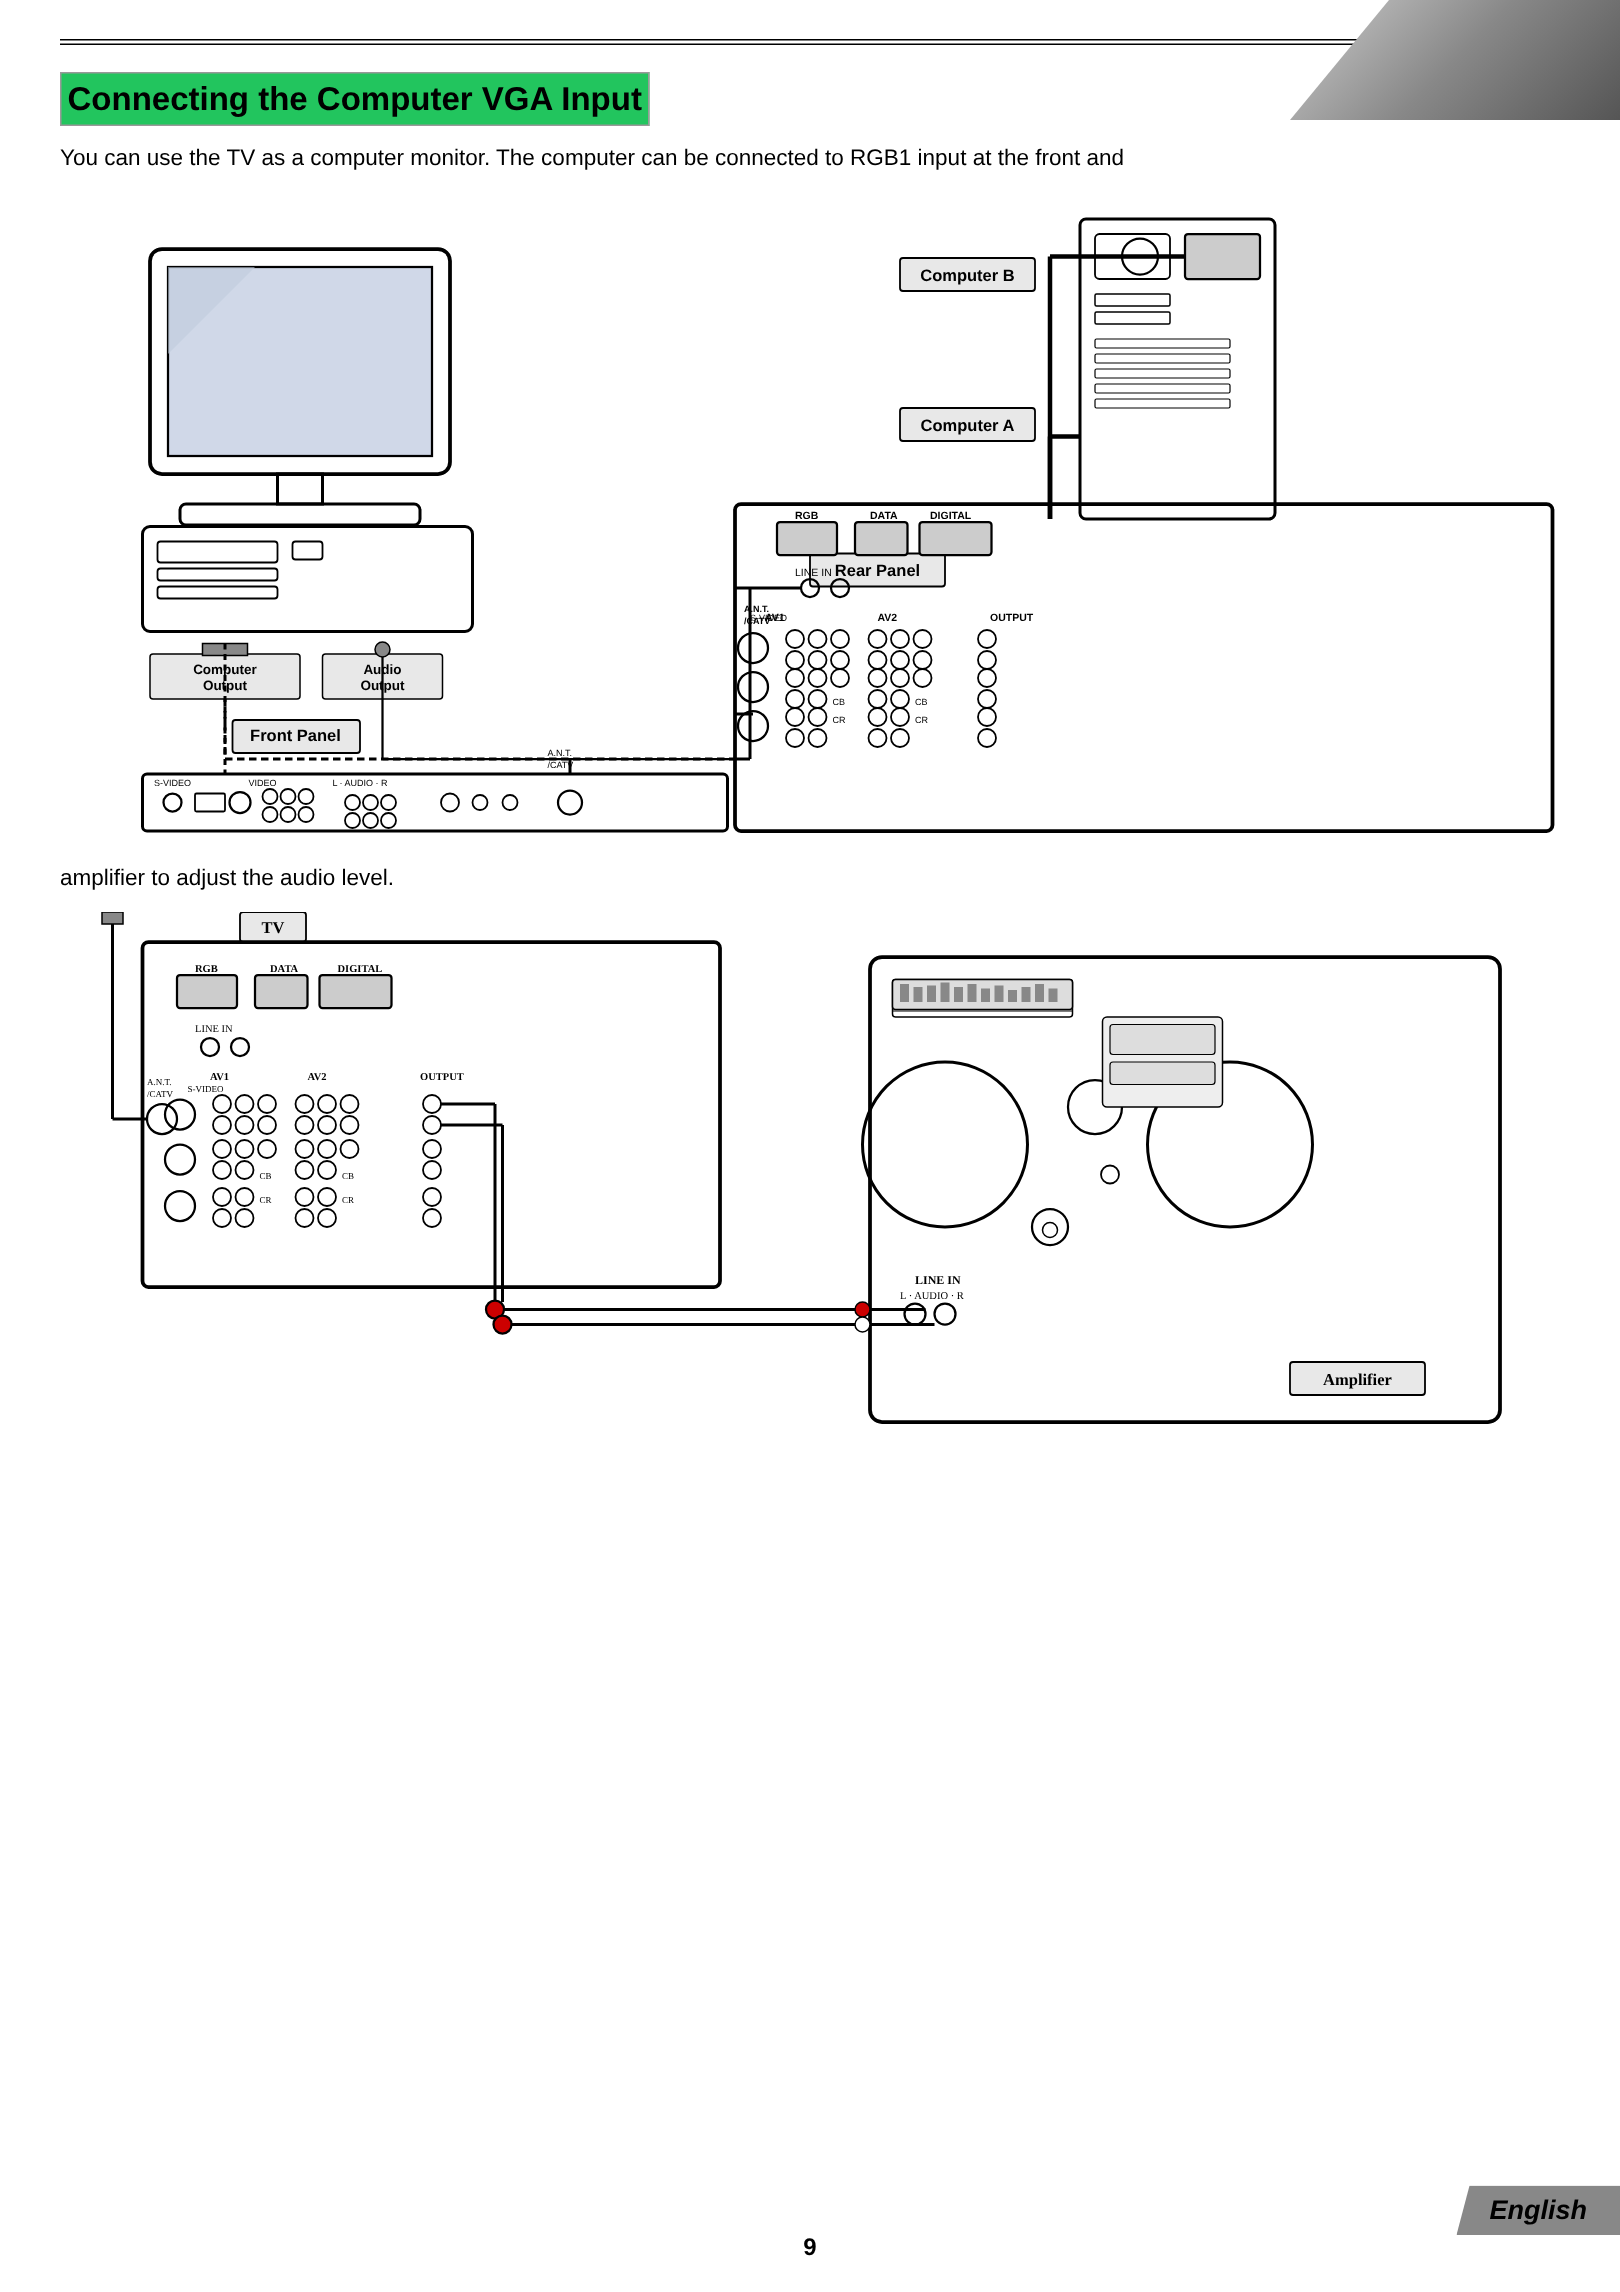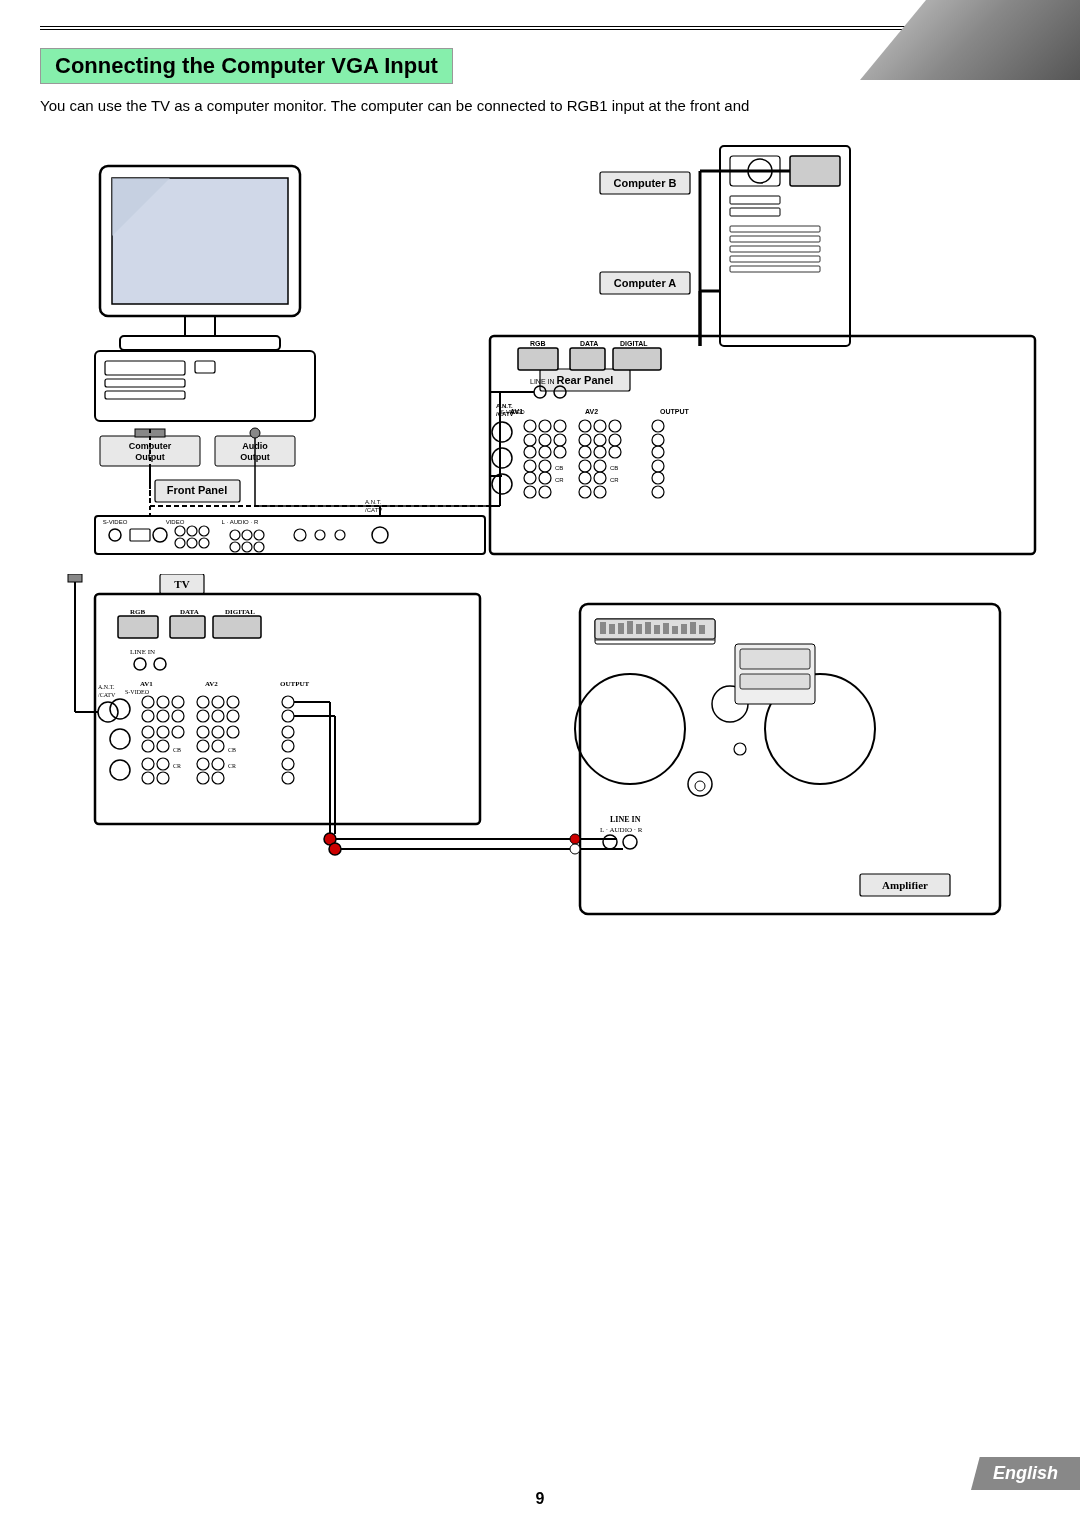--- a/index.html
+++ b/index.html
@@ -36,24 +36,24 @@
     }
     .double-rule {
       margin: 8px 0 0 0;
       border: none;
       border-top: 4px double #000;
       width: 100%;
     }
 
     
     .section-header {
-      background: #86efac;
+      background: #22c55e;
       border: 1.5px solid #999;
       display: inline-block;
-      padding: 4px 14px;
+      padding: 4px 4px;
       font-size: 22px;
       font-weight: bold;
       margin: 18px 0 10px 0;
     }
 
     .content-area {
       padding: 0 40px;
     }
 
     .body-text {
@@ -101,21 +101,21 @@
     }
     .page-number {
       font-size: 16px;
       font-weight: bold;
     }
     .english-badge {
       position: absolute;
       bottom: 18px;
       right: 0;
       background: #888;
-      color: #ffffff;
+      color: #000000;
       font-style: italic;
       font-weight: bold;
       font-size: 18px;
       padding: 6px 22px;
       clip-path: polygon(8% 0%, 100% 0%, 100% 100%, 0% 100%);
     }
   </style>
 </head>
 <body>
 
@@ -313,20 +313,21 @@
 
       <line x1="450" y1="340" x2="462" y2="340" stroke="#000" stroke-width="2"></line>
       <text x="456" y="272" font-size="6" font-weight="bold">A.N.T.</text>
       <text x="456" y="280" font-size="6" font-weight="bold">/CATV</text>
 
     </svg>
   </div>
 
   
   <div class="audio-section">
+    <p class="body-text">amplifier to adjust the audio level.</p>
 
     
     <div class="audio-diagram-container">
       <svg class="diagram-svg" viewBox="0 0 1000 370" xmlns="http://www.w3.org/2000/svg">
 
         <rect x="120" y="0" width="44" height="20" rx="2" fill="#e8e8e8" stroke="#000" stroke-width="1.2"></rect>
         <text x="142" y="14" text-anchor="middle" font-size="11" font-weight="bold">TV</text>
 
         <rect x="55" y="20" width="385" height="230" rx="4" fill="none" stroke="#000" stroke-width="2.5"></rect>
 

